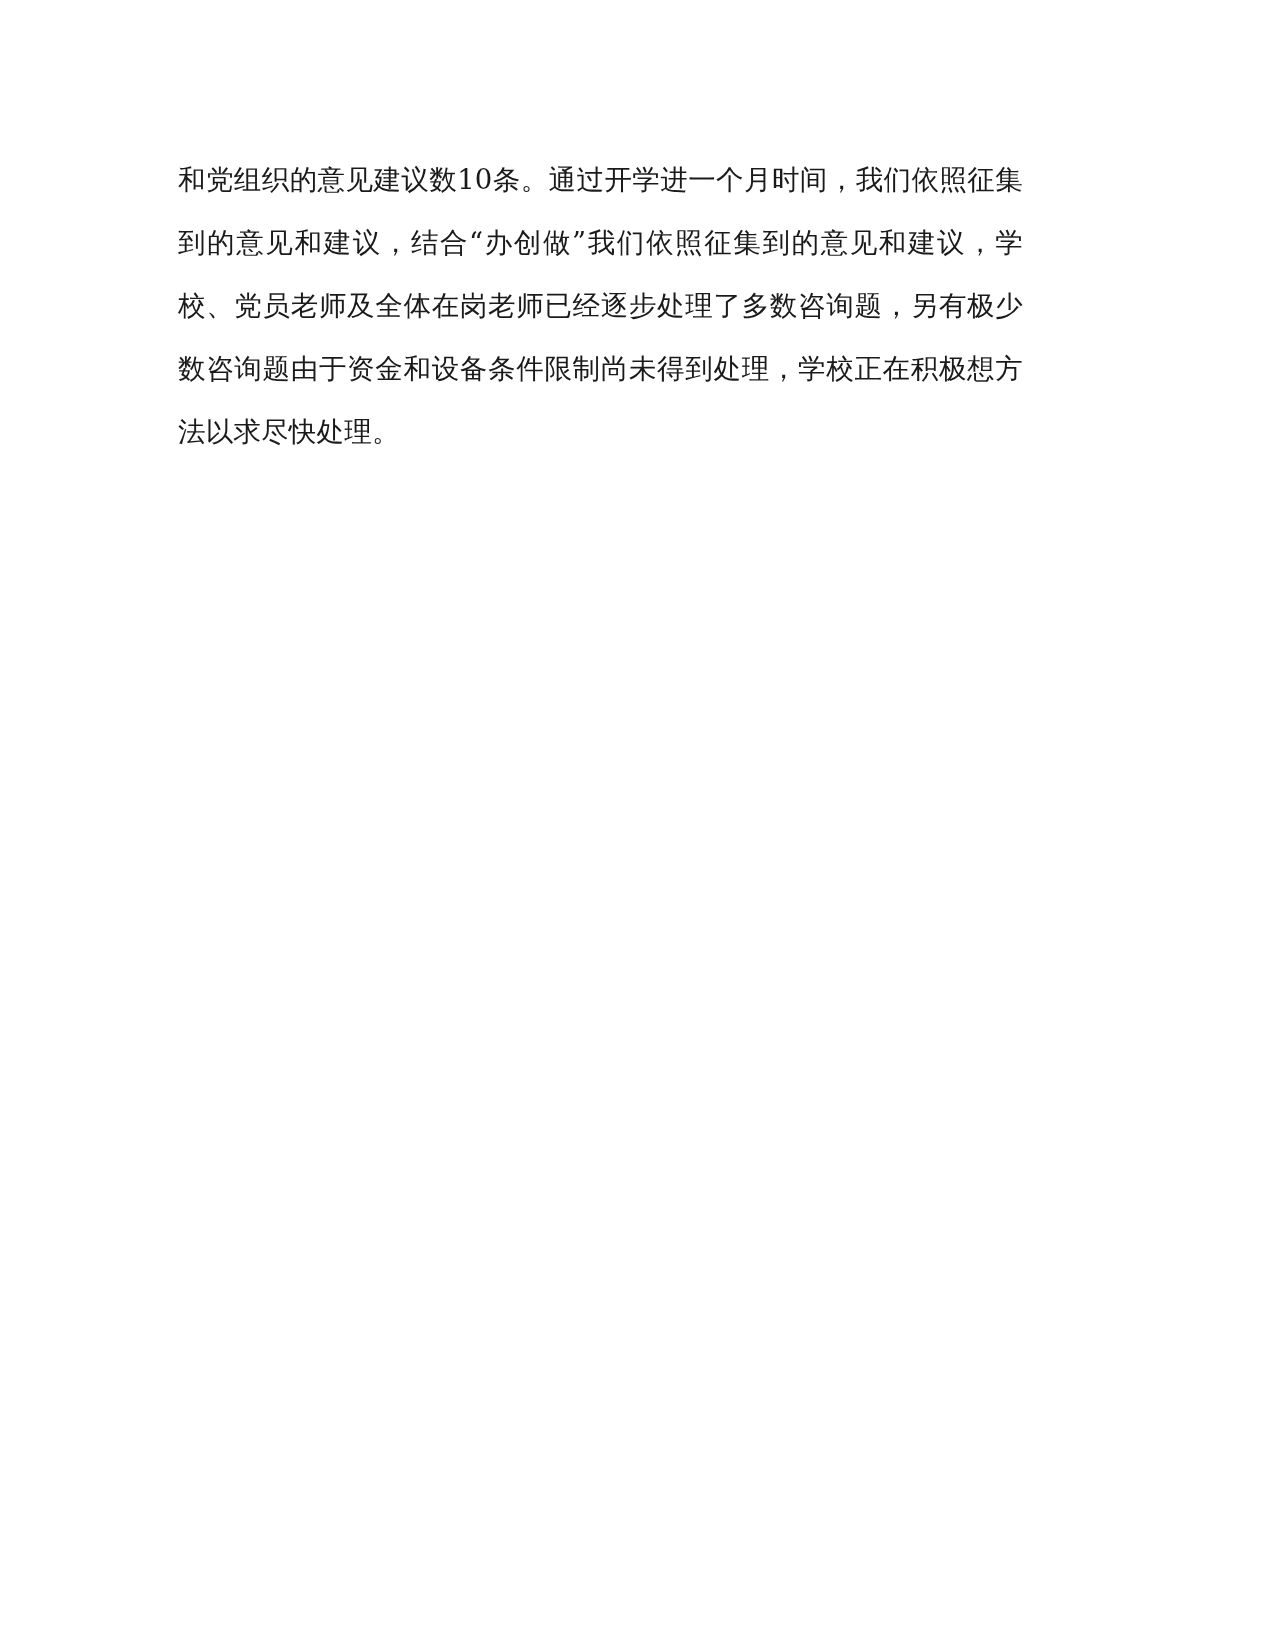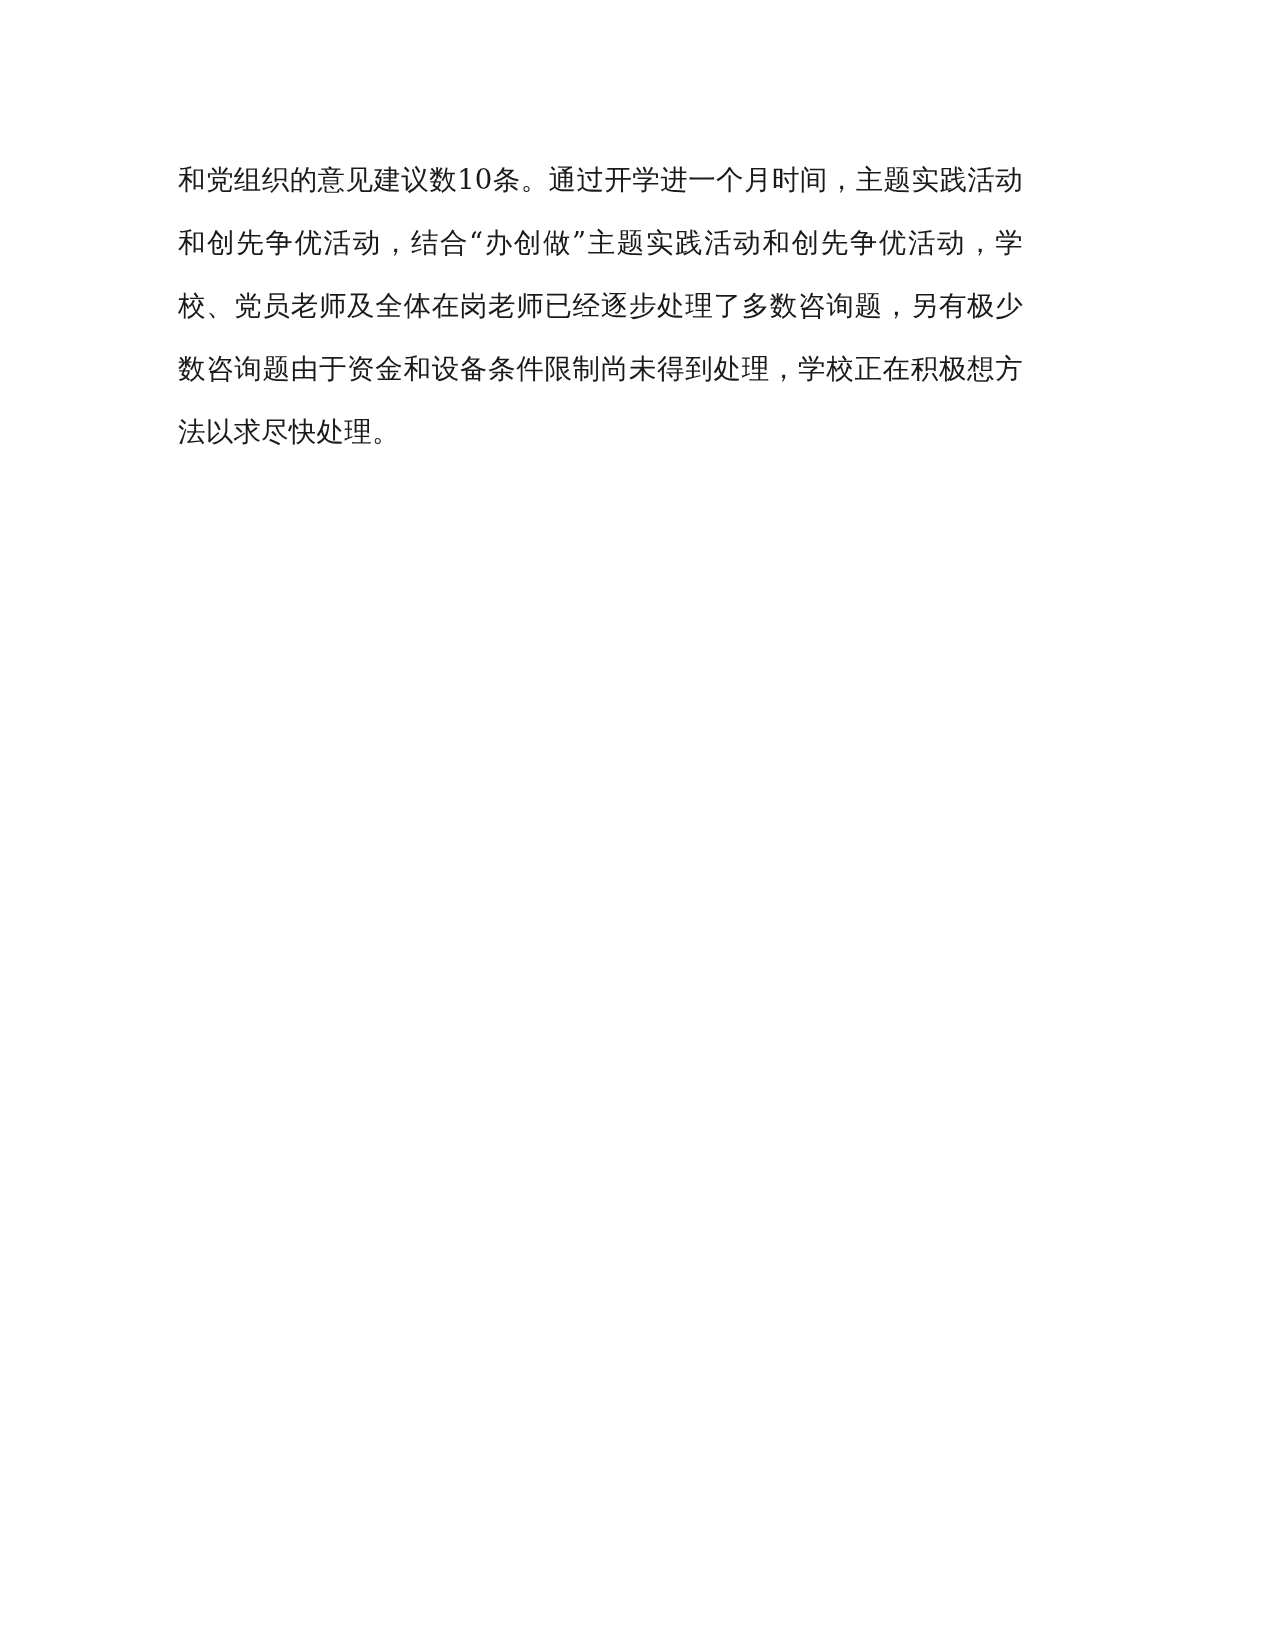--- a/index.html
+++ b/index.html
@@ -43,15 +43,15 @@
     font-family: "DejaVu Serif", "Liberation Serif", serif;
     white-space: normal;
     word-break: break-all;
   }
 </style>
 </head>
 <body>
 
 <div class="page">
   <div class="text-block">
-    <p class="para">和党组织的意见建议数10条。通过开学进一个月时间，主题实践活动和创先争优活动，结合“办创做”主题实践活动和创先争优活动，学校、党员老师及全体在岗老师已经逐步处理了多数咨询题，另有极少数咨询题由于资金和设备条件限制尚未得到处理，学校正在积极想方法以求尽快处理。</p>
+    <p class="para">和党组织的意见建议数10条。通过开学进一个月时间，我们依照征集到的意见和建议，结合“办创做”我们依照征集到的意见和建议，学校、党员老师及全体在岗老师已经逐步处理了多数咨询题，另有极少数咨询题由于资金和设备条件限制尚未得到处理，学校正在积极想方法以求尽快处理。</p>
   </div>
 </div>
 
 </body></html>

